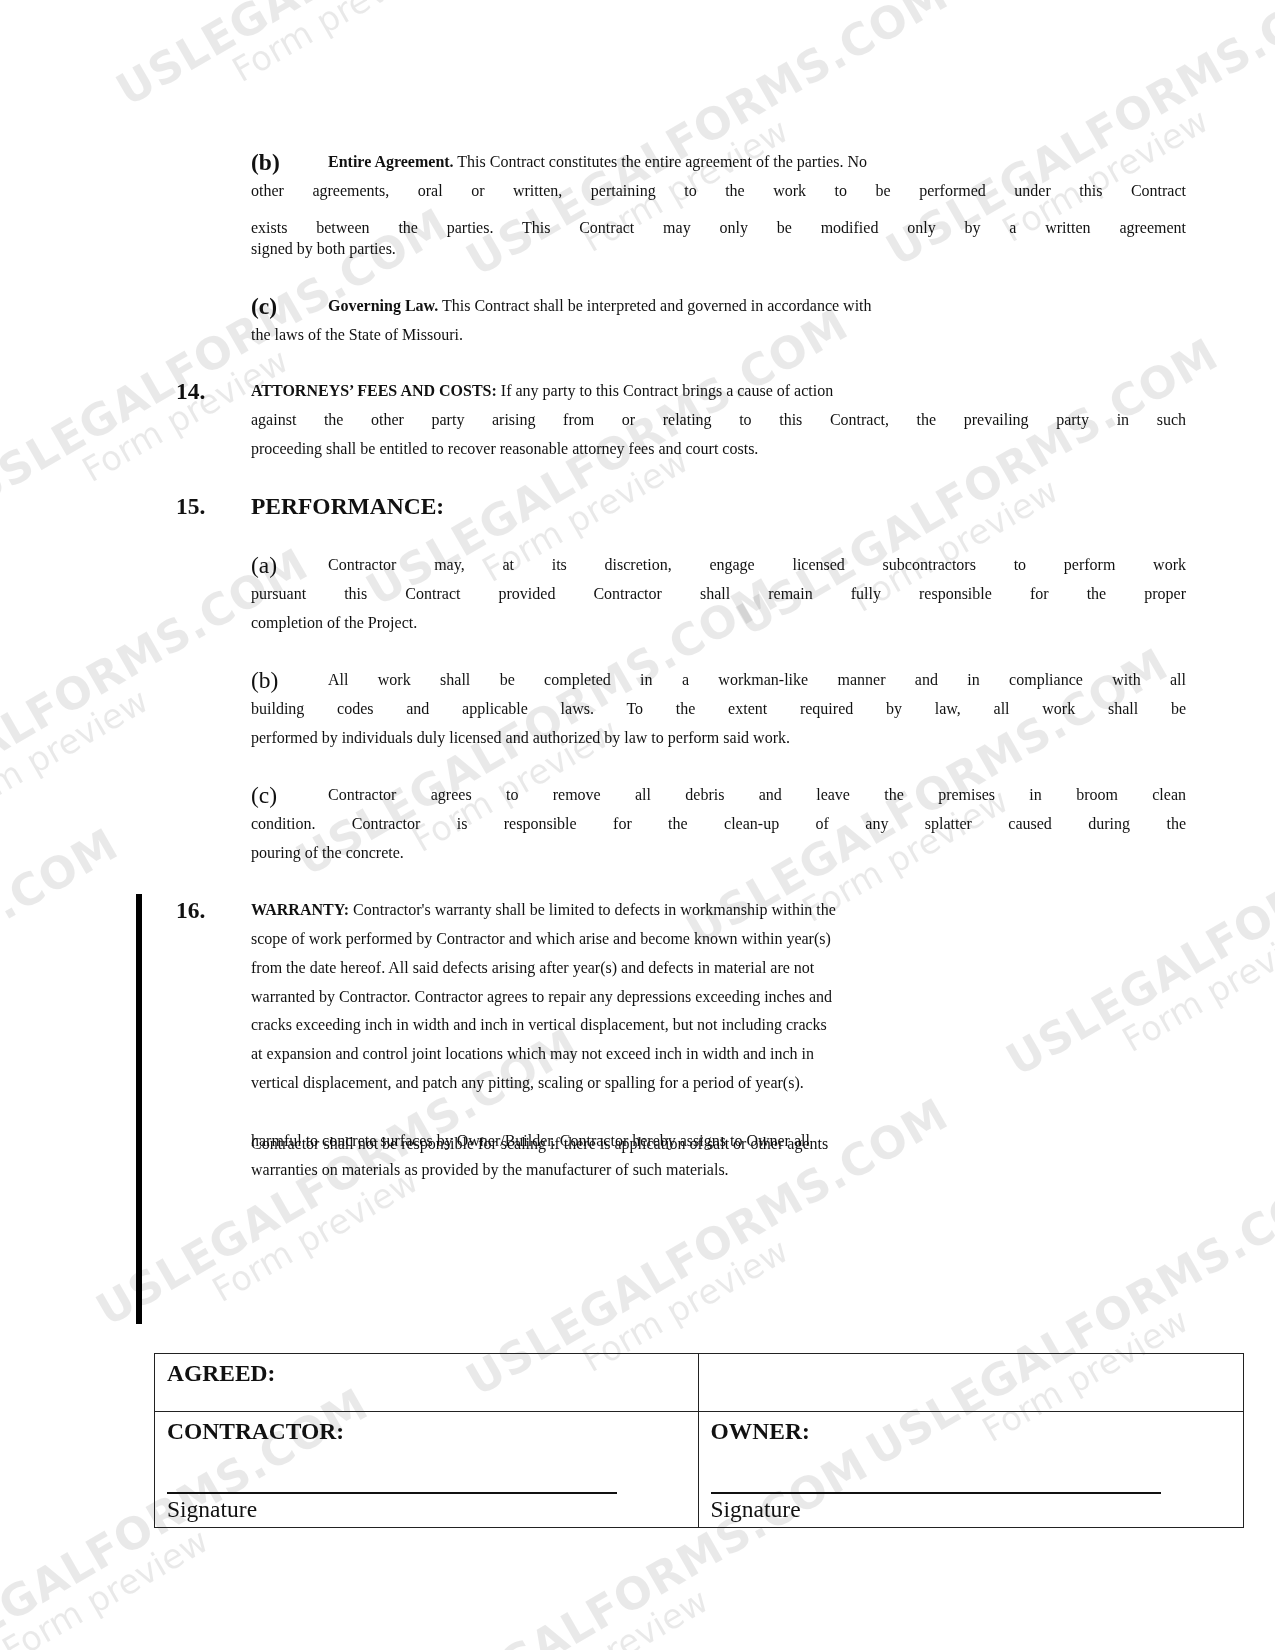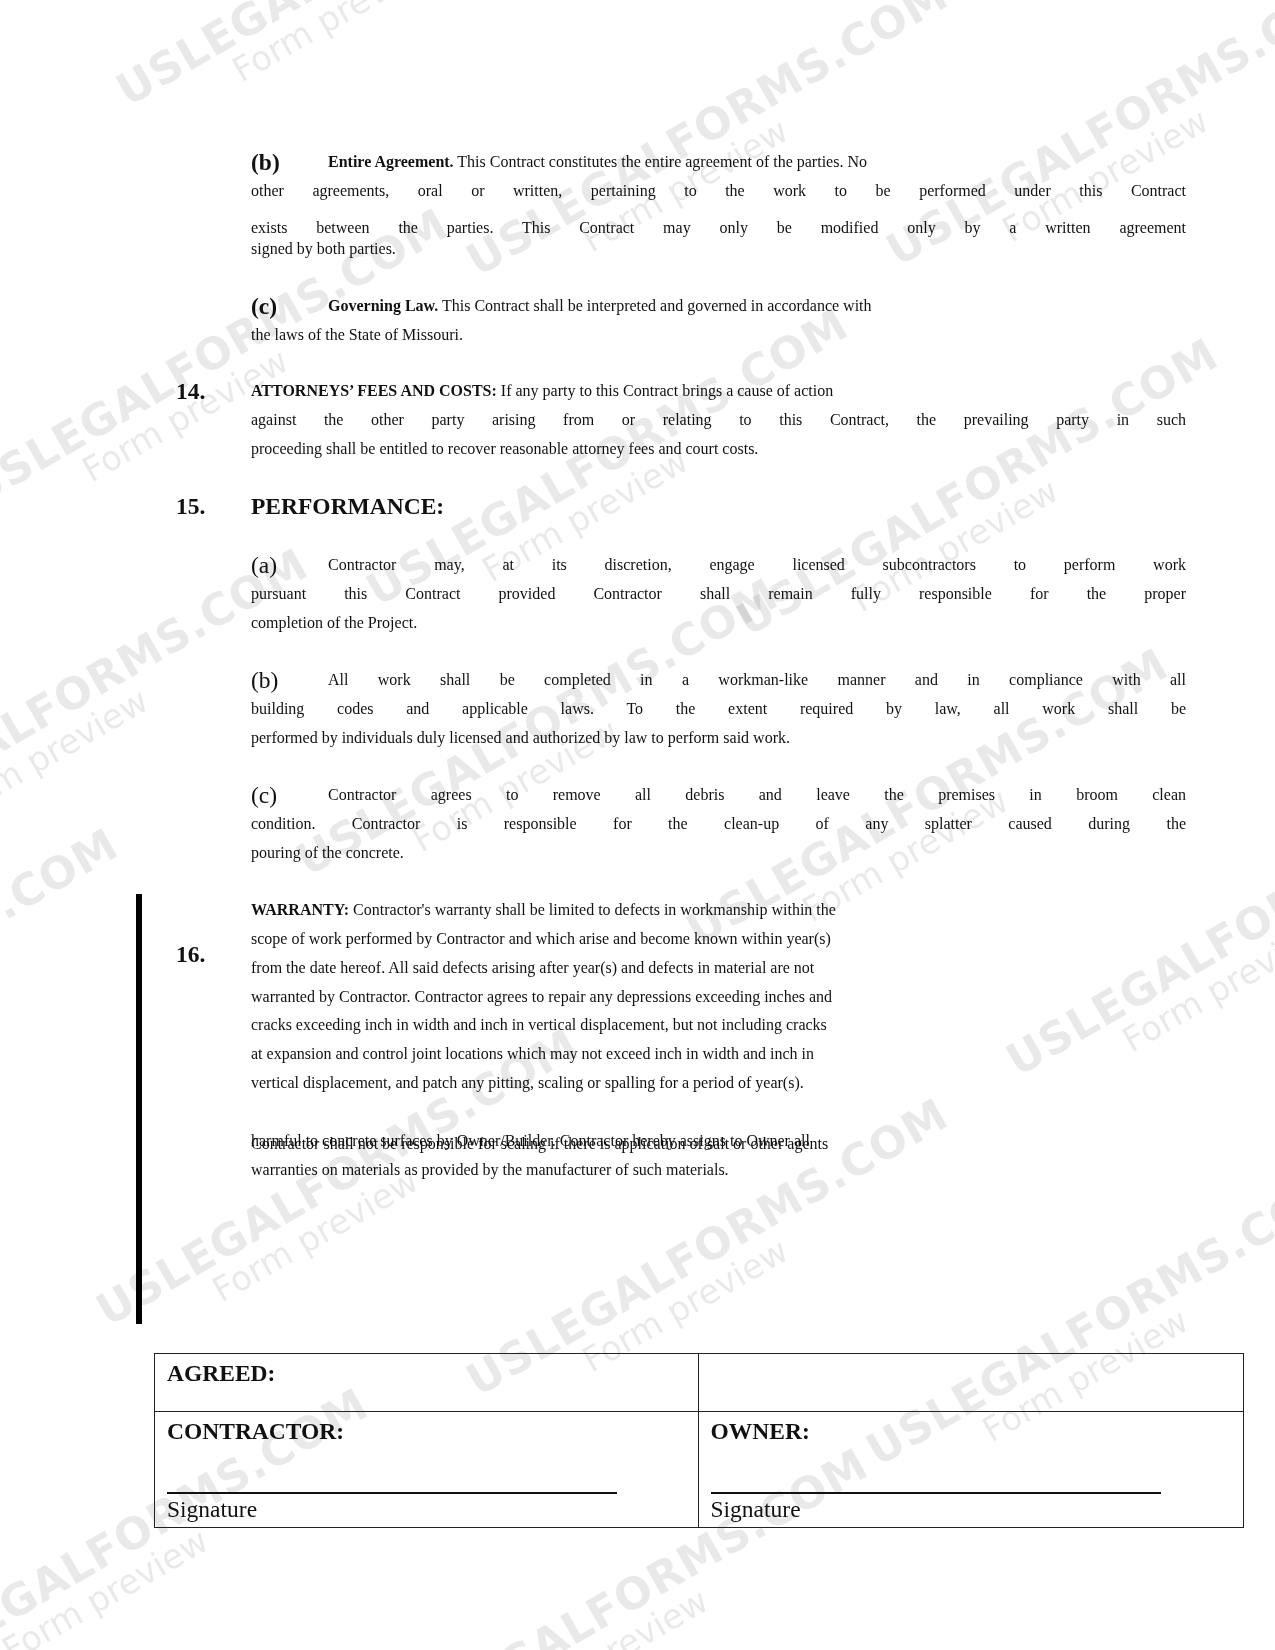--- a/index.html
+++ b/index.html
@@ -130,21 +130,21 @@
 
     <span class="lbl" style="left:251px;top:781px;">(c)</span>
     <div class="line just" style="left:328px;top:781px;width:858px;">Contractor agrees to remove all debris and leave the premises in broom clean</div>
     <div class="line just" style="left:251px;top:810px;width:935px;">condition. Contractor is responsible for the clean-up of any splatter caused during the</div>
     <div class="line" style="left:251px;top:839px;">pouring of the concrete.</div>
   </div>
 
   <div class="change-bar"></div>
 
   <div>
-    <span class="num" style="left:176px;top:896px;margin-top:44px;">16.</span>
+    <span class="num" style="left:176px;top:896px;">16.</span>
     <div class="line" style="left:251px;top:896px;"><span class="b">WARRANTY:</span><span>  Contractor's warranty shall be limited to defects in workmanship within the</span></div>
     <div class="line" style="left:251px;top:925px;text-align:right;">scope of work performed by Contractor and which arise and become known within  year(s)</div>
     <div class="line" style="left:251px;top:954px;">from the date hereof. All said defects arising after  year(s) and defects in material are not</div>
     <div class="line" style="left:251px;top:983px;">warranted by Contractor. Contractor agrees to repair any depressions exceeding  inches and</div>
     <div class="line" style="left:251px;top:1011px;">cracks exceeding  inch in width and  inch in vertical displacement, but not including cracks</div>
     <div class="line" style="left:251px;top:1040px;">at expansion and control joint locations which may not exceed  inch in width and  inch in</div>
     <div class="line" style="left:251px;top:1069px;">vertical displacement, and patch any pitting, scaling or spalling for a period of  year(s).</div>
     <div class="line" style="left:251px;top:1098px;margin-top:32px;">Contractor shall not be responsible for scaling if there is application of salt or other agents</div>
     <div class="line" style="left:251px;top:1127px;">harmful to concrete surfaces by Owner/Builder. Contractor hereby assigns to Owner all</div>
     <div class="line" style="left:251px;top:1156px;">warranties on materials as provided by the manufacturer of such materials.</div>

